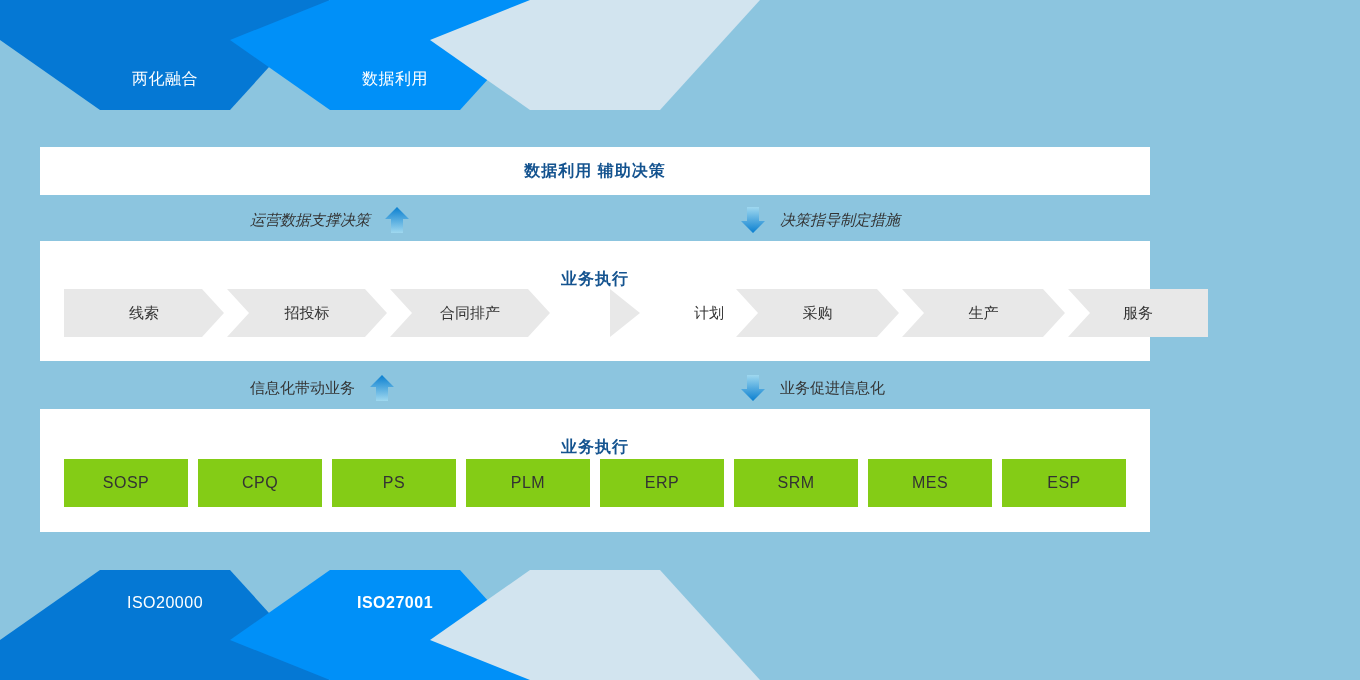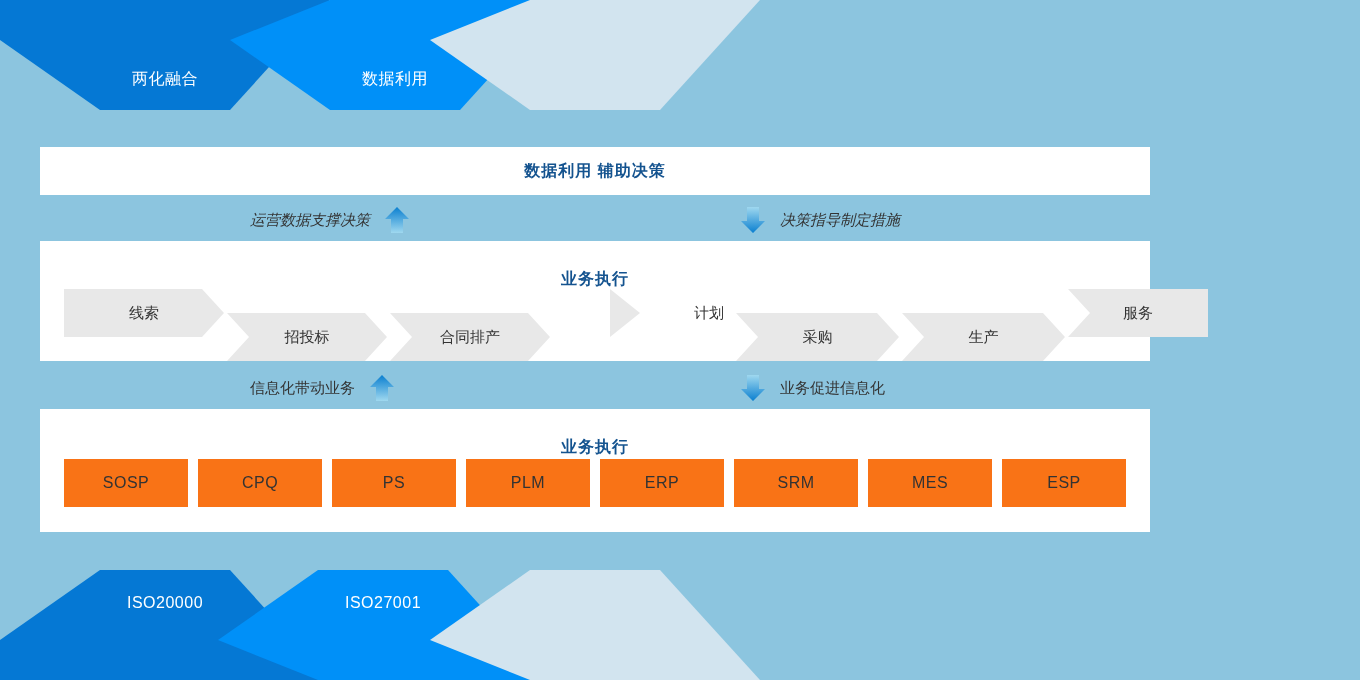--- a/index.html
+++ b/index.html
@@ -60,23 +60,24 @@
     clip-path: polygon(100px 0, 330px 0, 230px 110px, 100px 110px, 0 40px);
   }
 
   
   .b1 {
     left: 0; width: 330px;
     background: #0578d4;
     clip-path: polygon(100px 0, 230px 0, 330px 110px, 0 110px, 0 70px);
   }
   .b2 {
-    left: 218px; width: 330px;
+    left: 230px; width: 330px;
     background: #0090f8;
     clip-path: polygon(100px 0, 230px 0, 330px 110px, 100px 110px, 0 70px);
+    font-weight: bold;
   }
   .b3 {
     left: 430px; width: 330px;
     background: #d2e4ef;
     clip-path: polygon(100px 0, 230px 0, 330px 110px, 100px 110px, 0 70px);
   }
 
   
   .panel {
     position: absolute;
@@ -145,21 +146,20 @@
     background: #e8e8e8;
     display: flex;
     align-items: center;
     justify-content: center;
   }
   .proc.tail {
     clip-path: polygon(0 0, calc(100% - 22px) 0, 100% 50%, calc(100% - 22px) 100%, 0 100%);
   }
   .proc.mid {
     clip-path: polygon(0 0, calc(100% - 22px) 0, 100% 50%, calc(100% - 22px) 100%, 0 100%, 22px 50%);
-    margin-top: 24px;
   }
   .proc.head {
     clip-path: polygon(0 0, 100% 0, 100% 100%, 0 100%, 22px 50%);
   }
   .proc-label {
     font-size: 15px;
     color: #333333;
     white-space: nowrap;
   }
   .proc-spacer {
@@ -185,21 +185,21 @@
     position: absolute;
     top: 50px;
     left: 24px;
     width: 1062px;
     height: 48px;
     display: flex;
     gap: 10px;
   }
   .sys-box {
     flex: 1 1 0;
-    background: #f97316;
+    background: #84cc16;
     display: flex;
     align-items: center;
     justify-content: center;
     font-size: 16px;
     color: #333333;
     letter-spacing: 0.5px;
   }
 </style>
 </head>
 <body>

